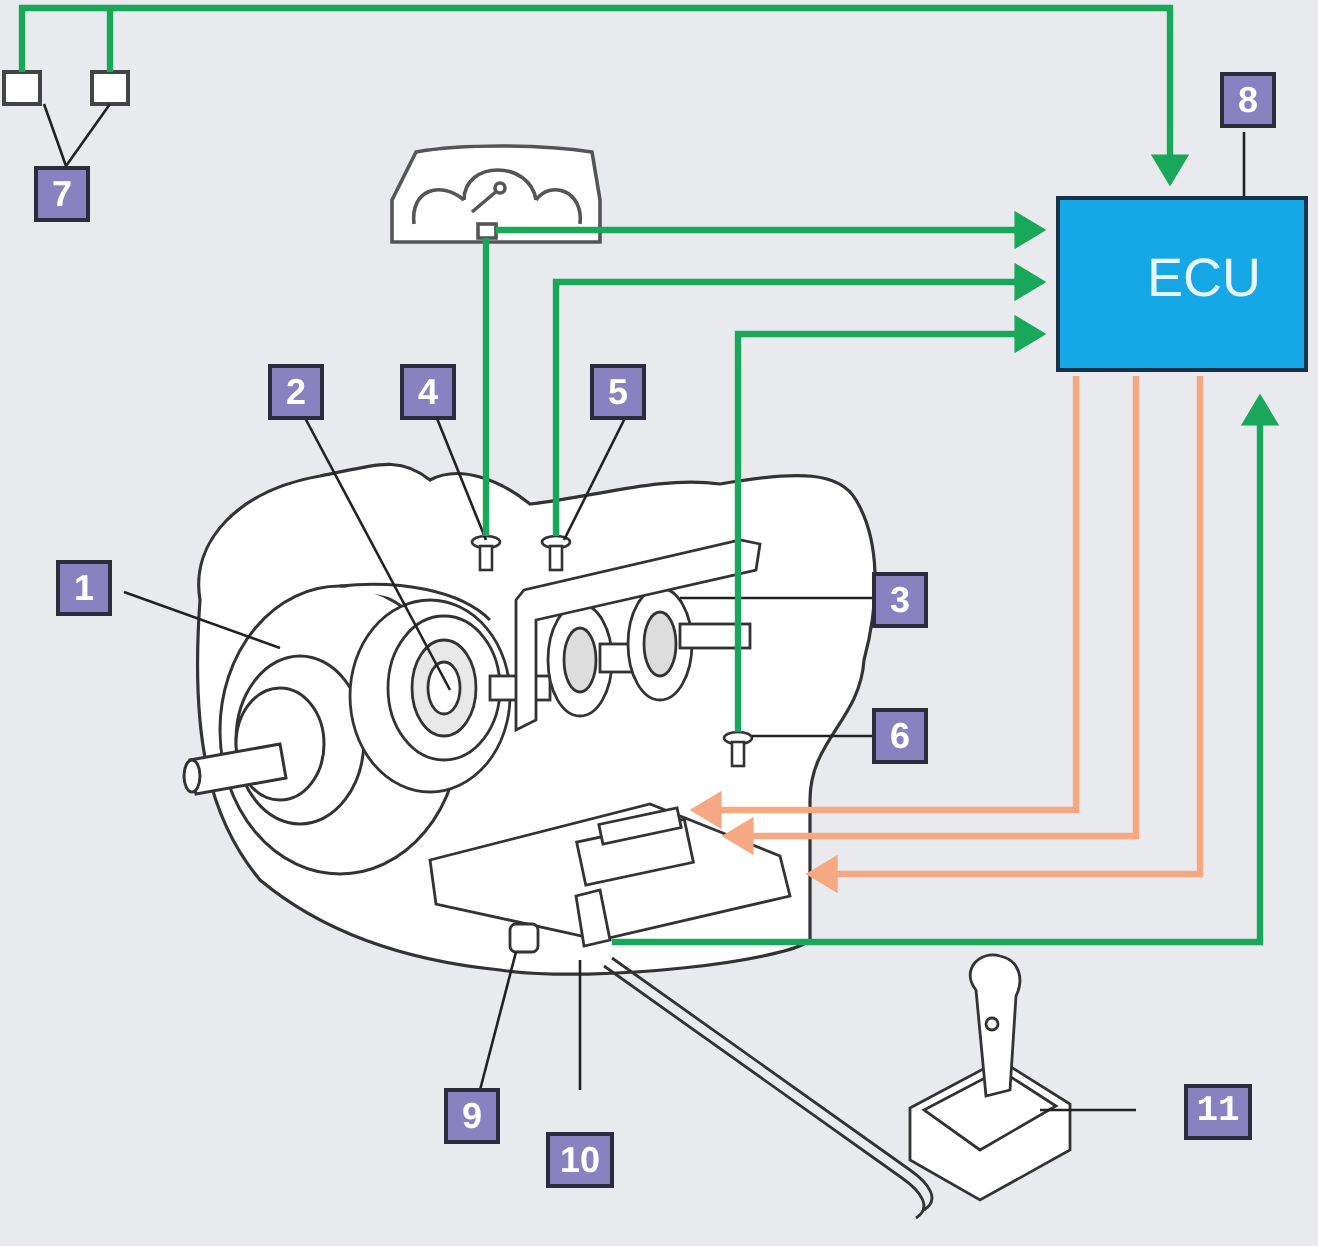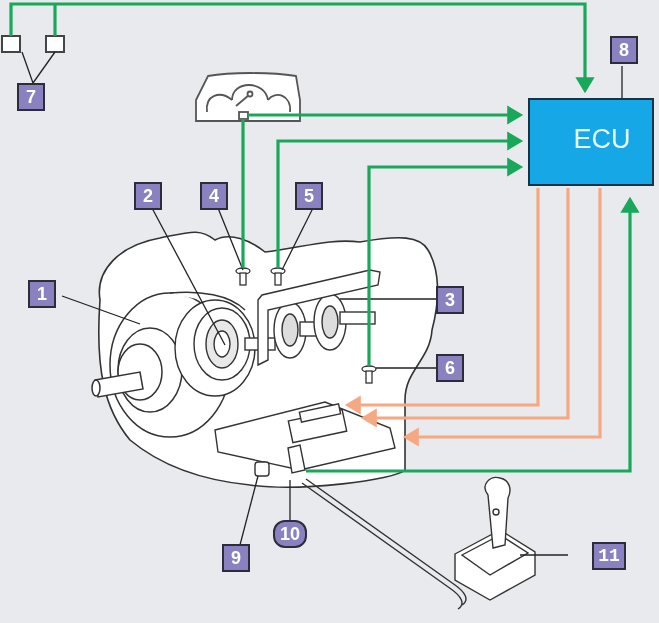--- a/index.html
+++ b/index.html
@@ -142,14 +142,14 @@
 
 <div class="callout" style="left:28px;top:280px;">1</div>
 <div class="callout" style="left:134px;top:182px;">2</div>
 <div class="callout" style="left:436px;top:286px;">3</div>
 <div class="callout" style="left:200px;top:182px;">4</div>
 <div class="callout" style="left:295px;top:182px;">5</div>
 <div class="callout" style="left:436px;top:354px;">6</div>
 <div class="callout" style="left:17px;top:83px;">7</div>
 <div class="callout" style="left:610px;top:36px;">8</div>
 <div class="callout" style="left:222px;top:544px;">9</div>
-<div class="callout wide" style="left:273px;top:520px;border-radius:12px;">10</div>
+<div class="callout wide" style="left:273px;top:566px;">10</div>
 <div class="callout wide" style="left:592px;top:542px;font-family:Liberation Mono, monospace;">11</div>
 
 </body></html>

